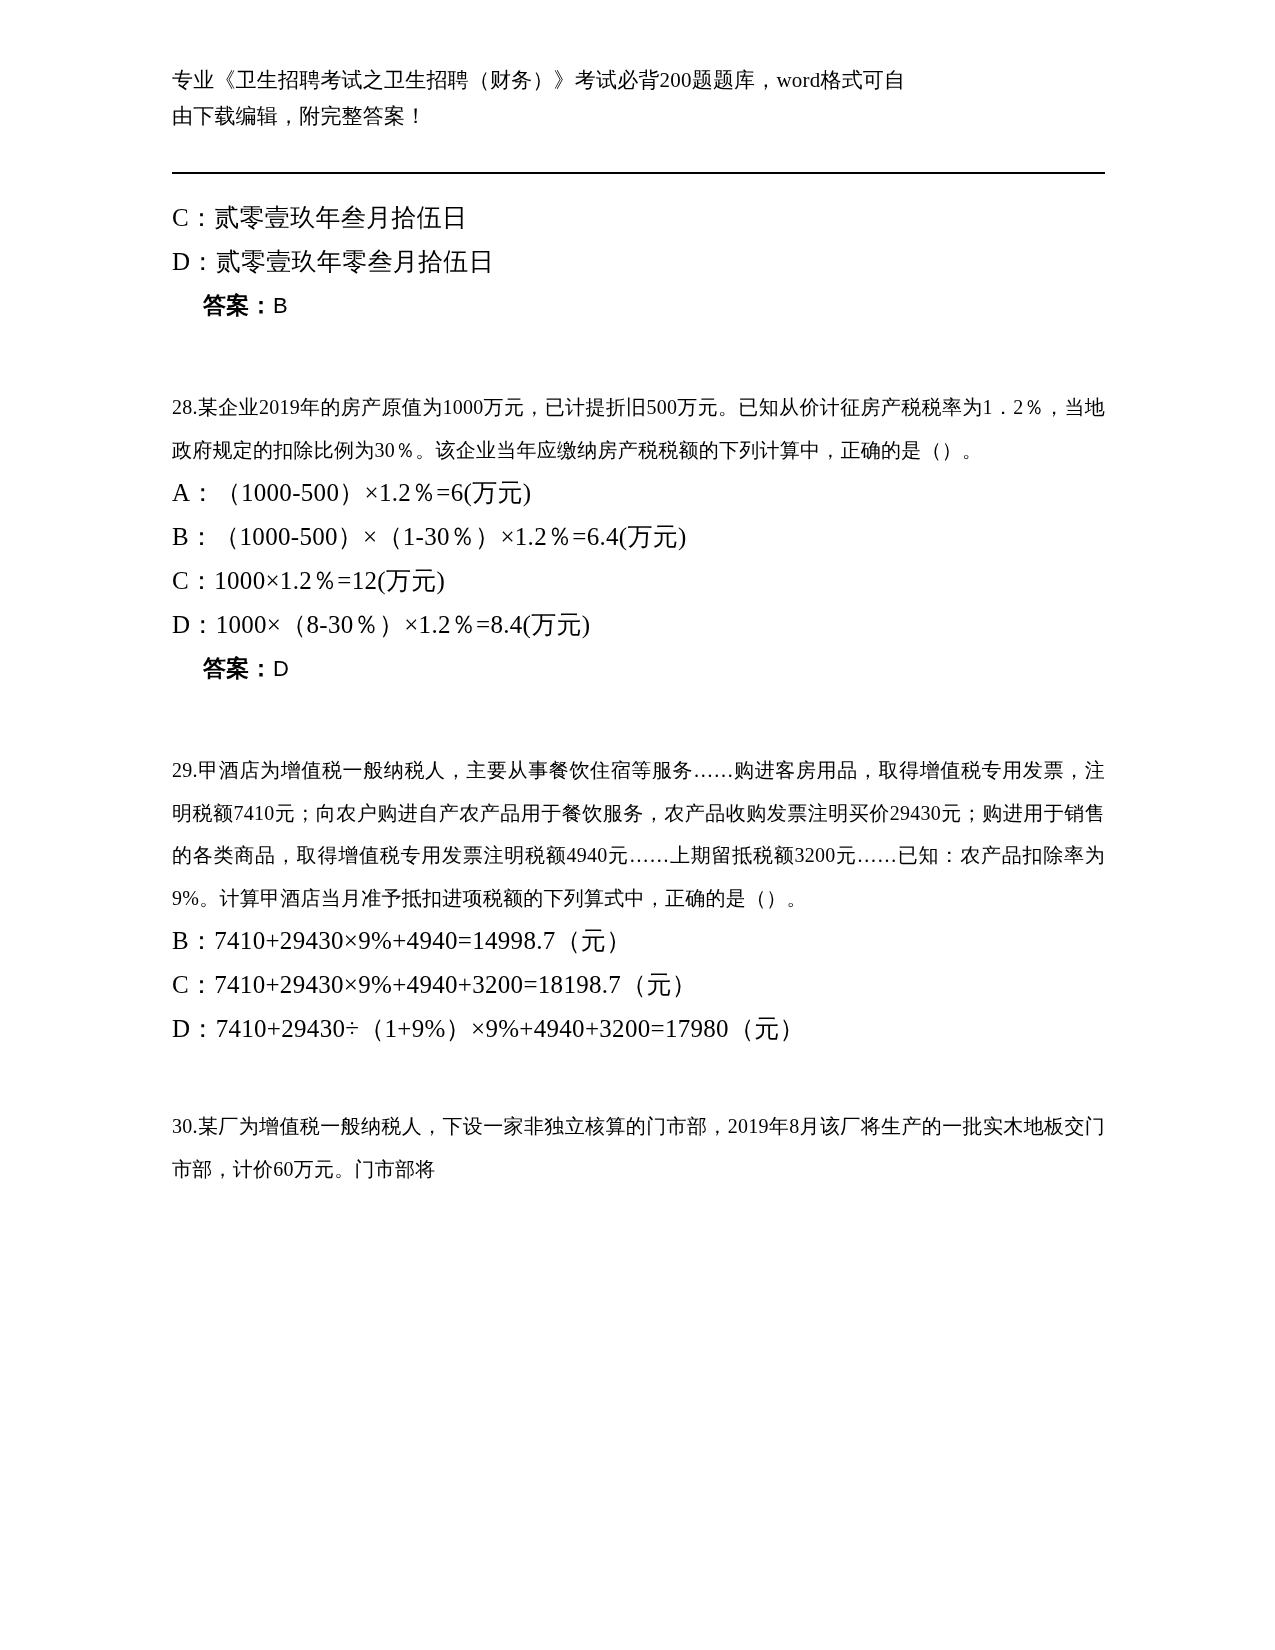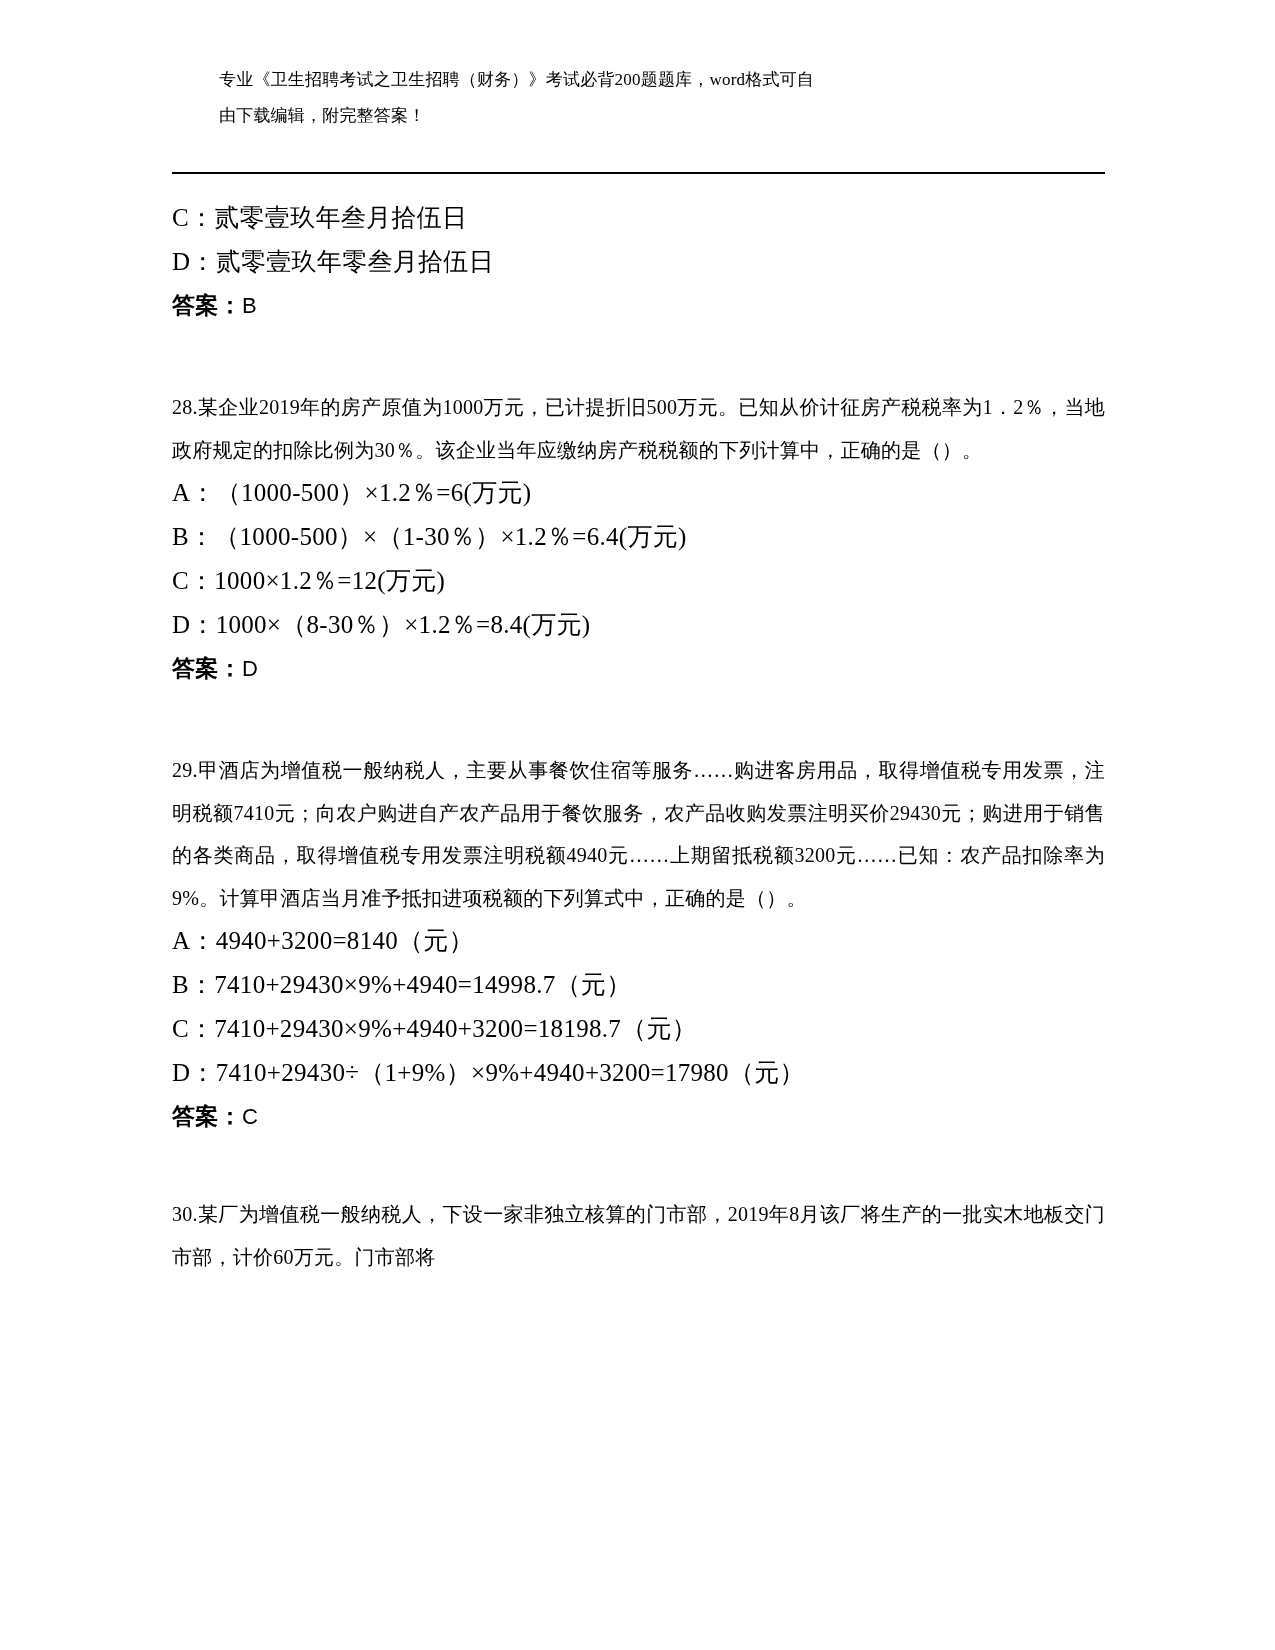--- a/index.html
+++ b/index.html
@@ -15,44 +15,44 @@
     position: relative;
   }
   .page {
     position: relative;
     width: 1275px;
     height: 1650px;
     box-sizing: border-box;
     padding: 62px 170px 0 172px;
   }
   .header-text {
-    font-size: 17px;
+    font-size: 21px;
     line-height: 36px;
     text-align: justify;
     letter-spacing: 0.2px;
-    margin-left: 47px;
   }
   .header-rule {
     margin-top: 38px;
     border-top: 2.2px solid #000;
     width: 100%;
   }
   .body-block {
     margin-top: 22px;
   }
   .option-line {
     font-size: 25px;
     line-height: 44px;
     letter-spacing: 0.3px;
   }
   .answer-line {
     font-size: 23px;
     line-height: 44px;
     font-weight: 700;
     letter-spacing: 0.3px;
+    margin-left: 31px;
   }
   .answer-line .ans-val {
     font-weight: 400;
     font-family: "Liberation Sans", sans-serif;
     font-size: 22px;
   }
   .q-block {
     margin-top: 0;
   }
   .gap-lg {
@@ -94,25 +94,23 @@
       <div class="option-line">B：（1000-500）×（1-30％）×1.2％=6.4(万元)</div>
       <div class="option-line">C：1000×1.2％=12(万元)</div>
       <div class="option-line">D：1000×（8-30％）×1.2％=8.4(万元)</div>
       <div class="answer-line"><span>答案：</span><span class="ans-val">D</span></div>
     </div>
 
     <div class="gap-lg"></div>
 
     <div class="q-block">
       <div class="para">29.甲酒店为增值税一般纳税人，主要从事餐饮住宿等服务……购进客房用品，取得增值税专用发票，注明税额7410元；向农户购进自产农产品用于餐饮服务，农产品收购发票注明买价29430元；购进用于销售的各类商品，取得增值税专用发票注明税额4940元……上期留抵税额3200元……已知：农产品扣除率为9%。计算甲酒店当月准予抵扣进项税额的下列算式中，正确的是（）。</div>
-      <div class="option-line">A：4940+3200=8140（元）</div>
       <div class="option-line">B：7410+29430×9%+4940=14998.7（元）</div>
       <div class="option-line">C：7410+29430×9%+4940+3200=18198.7（元）</div>
       <div class="option-line">D：7410+29430÷（1+9%）×9%+4940+3200=17980（元）</div>
-      <div class="answer-line"><span>答案：</span><span class="ans-val">C</span></div>
     </div>
 
     <div class="gap-md"></div>
 
     <div class="q-block">
       <div class="para">30.某厂为增值税一般纳税人，下设一家非独立核算的门市部，2019年8月该厂将生产的一批实木地板交门市部，计价60万元。门市部将</div>
     </div>
 
   </div>
 </div>

